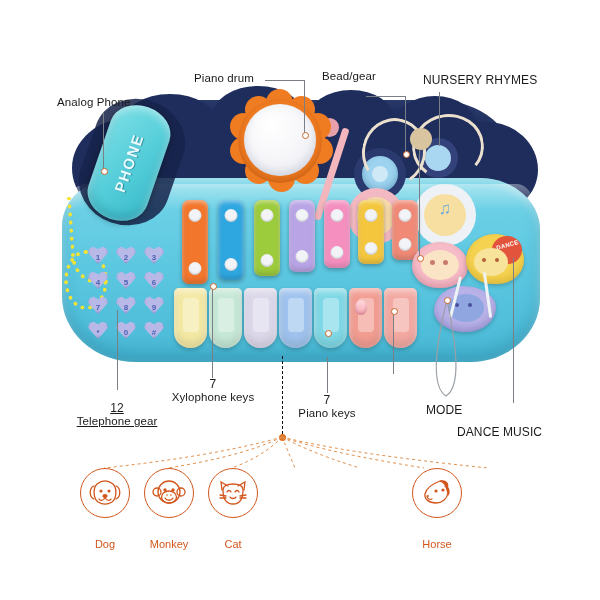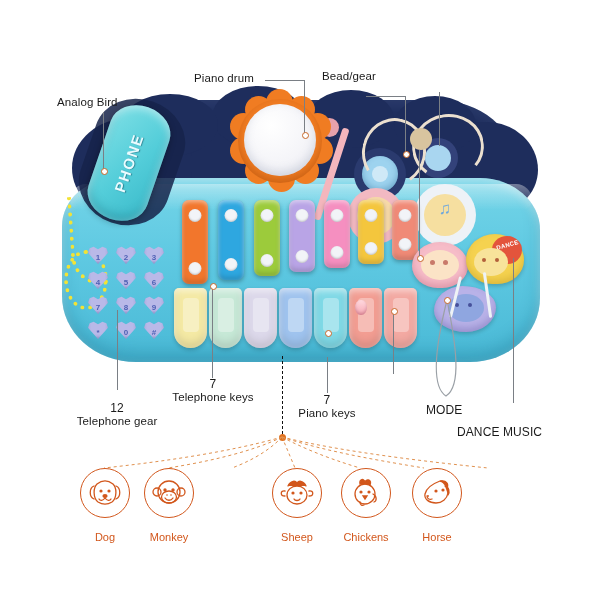--- a/index.html
+++ b/index.html
@@ -152,21 +152,21 @@
     box-shadow:inset 0 -2px 3px rgba(150,60,80,.35);
   }
 
   
   .animals{position:absolute;left:0;top:455px;width:600px;height:90px;}
   .animal{position:absolute;width:58px;text-align:center;}
   .animal .circ{
     width:50px;height:50px;margin:0 auto;border:1.6px solid #d2571c;border-radius:50%;
     display:flex;align-items:center;justify-content:center;box-sizing:border-box;
   }
-  .animal .nm{margin-top:13px;color:#d2571c;font-size:11px;}
+  .animal .nm{margin-top:20px;color:#d2571c;font-size:11px;}
   svg.face{display:block;}
 
   .fan{position:absolute;left:0;top:0;width:600px;height:600px;pointer-events:none;}
   .hub{
     position:absolute;left:279px;top:434px;width:7px;height:7px;
     border-radius:50%;background:#e0711f;
   }
   .dotline{
     position:absolute;left:282px;top:356px;width:0;height:78px;
     border-left:1.6px dashed #111;
@@ -400,32 +400,33 @@
   <div class="lead v" style="left:393px;top:312px;height:62px;"></div>
   <span class="anchor" style="left:391px;top:308px;"></span>
 
   <svg class="fan">
     <path d="M447,300 C436,344 430,386 446,396 C462,386 456,344 447,300" fill="none" stroke="#9aa0a6" stroke-width="1.2"></path>
   </svg>
   <span class="anchor" style="left:444px;top:297px;"></span>
 
   <div class="lead v" style="left:513px;top:258px;height:145px;"></div>
 
-  <div class="label" style="left:57px;top:96px;">Analog Bird</div>
+  <div class="label" style="left:57px;top:96px;">Analog Phone</div>
   <div class="label" style="left:194px;top:72px;">Piano drum</div>
   <div class="label" style="left:322px;top:70px;text-align:center;">Bead/gear</div>
-
-  <div class="label ctr" style="left:75px;top:402px;width:84px;">
+  <div class="label" style="left:423px;top:74px;font-size:12px;">NURSERY RHYMES</div>
+
+  <div class="label ctr" style="left:75px;top:402px;width:84px;text-decoration:underline;">
     <div class="big">12</div>
     <div>Telephone gear</div>
   </div>
 
   <div class="label ctr" style="left:168px;top:378px;width:90px;">
     <div class="big">7</div>
-    <div>Telephone keys</div>
+    <div>Xylophone keys</div>
   </div>
 
   <div class="label ctr" style="left:284px;top:394px;width:86px;">
     <div class="big">7</div>
     <div>Piano keys</div>
   </div>
 
 
   <div class="label" style="left:426px;top:404px;font-size:12px;">MODE</div>
   <div class="label" style="left:457px;top:426px;font-size:12px;">DANCE MUSIC</div>
@@ -477,54 +478,41 @@
             <circle cx="21" cy="12" r="1.7" fill="#d2571c" stroke="none"></circle>
             <path d="M13 20 C15 23 19 23 21 20"></path>
             <circle cx="15" cy="17" r=".8" fill="#d2571c" stroke="none"></circle>
             <circle cx="19" cy="17" r=".8" fill="#d2571c" stroke="none"></circle>
           </g>
         </svg>
       </div>
       <div class="nm">Monkey</div>
     </div>
 
-
-    <div class="animal" style="left:268px;top:13px;">
+    <div class="animal" style="left:204px;top:13px;">
       <div class="circ">
         <svg class="face" width="34" height="30" viewBox="0 0 34 30">
           <g fill="none" stroke="#d2571c" stroke-width="1.3" stroke-linecap="round">
-            <path d="M8 8 C10 3 15 2 17 5 C19 2 24 3 26 8" fill="#d2571c" stroke="#d2571c"></path>
-            <path d="M5 13 C0 12 0 18 5 18"></path>
-              <path d="M29 13 C34 12 34 18 29 18"></path>
-            <ellipse cx="17" cy="17" rx="10" ry="9"></ellipse>
-            <circle cx="13" cy="15" r="1.6" fill="#d2571c" stroke="none"></circle>
-            <circle cx="21" cy="15" r="1.6" fill="#d2571c" stroke="none"></circle>
-            <path d="M14 21 C15 23 19 23 20 21"></path>
+            <path d="M6 12 L5 4 L12 8"></path>
+              <path d="M28 12 L29 4 L22 8"></path>
+            <path d="M7 12 C7 22 11 26 17 26 C23 26 27 22 27 12 C27 8 23 6 17 6 C11 6 7 8 7 12Z"></path>
+            <path d="M11 14 C12 12 14 12 15 14"></path>
+              <path d="M19 14 C20 12 22 12 23 14"></path>
+            <path d="M14 19 C15 21 19 21 20 19"></path>
+            <path d="M4 17 L10 18"></path>
+              <path d="M4 20 L10 20"></path>
+            <path d="M30 17 L24 18"></path>
+              <path d="M30 20 L24 20"></path>
           </g>
         </svg>
       </div>
-      <div class="nm">Sheep</div>
-    </div>
-
-    <div class="animal" style="left:337px;top:13px;">
-      <div class="circ">
-        <svg class="face" width="34" height="30" viewBox="0 0 34 30">
-          <g fill="none" stroke="#d2571c" stroke-width="1.3" stroke-linecap="round">
-            <path d="M11 6 C10 1 15 0 16 4 C18 0 23 2 21 7" fill="#d2571c" stroke="#d2571c"></path>
-            <ellipse cx="16" cy="16" rx="10" ry="10"></ellipse>
-            <circle cx="12" cy="14" r="1.6" fill="#d2571c" stroke="none"></circle>
-            <circle cx="20" cy="14" r="1.6" fill="#d2571c" stroke="none"></circle>
-            <path d="M14 18 L16 21 L18 18 Z" fill="#d2571c" stroke="#d2571c"></path>
-            <path d="M11 24 C11 27 13 28 15 27"></path>
-            <path d="M24 16 C28 18 28 23 25 24"></path>
-          </g>
-        </svg>
-      </div>
-      <div class="nm">Chickens</div>
-    </div>
+      <div class="nm">Cat</div>
+    </div>
+
+
 
     <div class="animal" style="left:408px;top:13px;">
       <div class="circ">
         <svg class="face" width="34" height="30" viewBox="0 0 34 30">
           <g fill="none" stroke="#d2571c" stroke-width="1.3" stroke-linecap="round">
             <path d="M20 3 C26 4 29 9 28 15 C27 21 22 25 16 25 C9 25 4 21 5 16 C6 11 12 6 20 3Z"></path>
             <path d="M21 3 C26 2 29 6 27 10" fill="#d2571c" stroke="#d2571c"></path>
             <path d="M25 8 C29 9 30 14 28 17" fill="#d2571c" stroke="#d2571c"></path>
             <circle cx="16" cy="13" r="1.6" fill="#d2571c" stroke="none"></circle>
             <circle cx="23" cy="12" r="1.6" fill="#d2571c" stroke="none"></circle>

